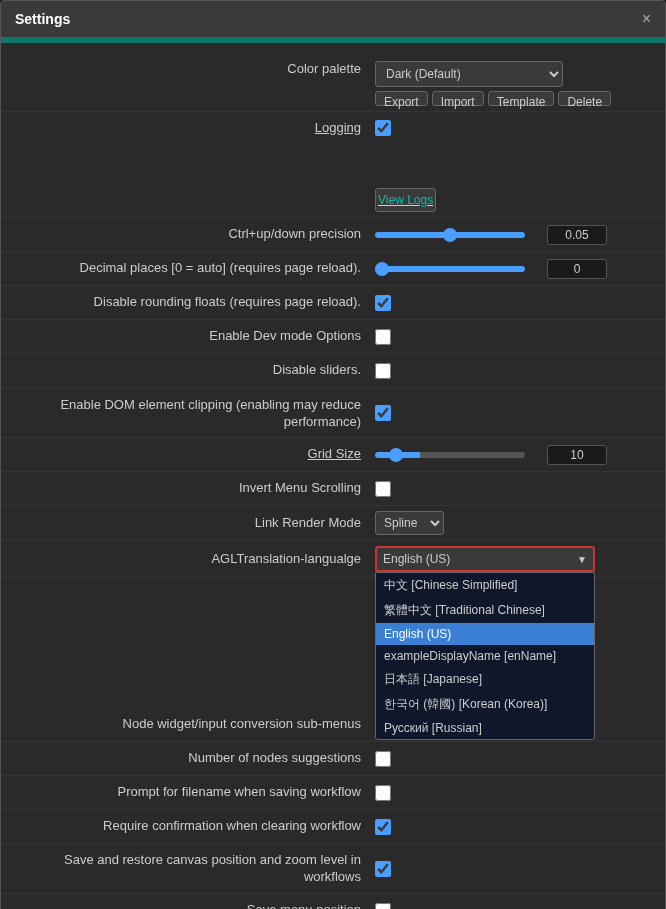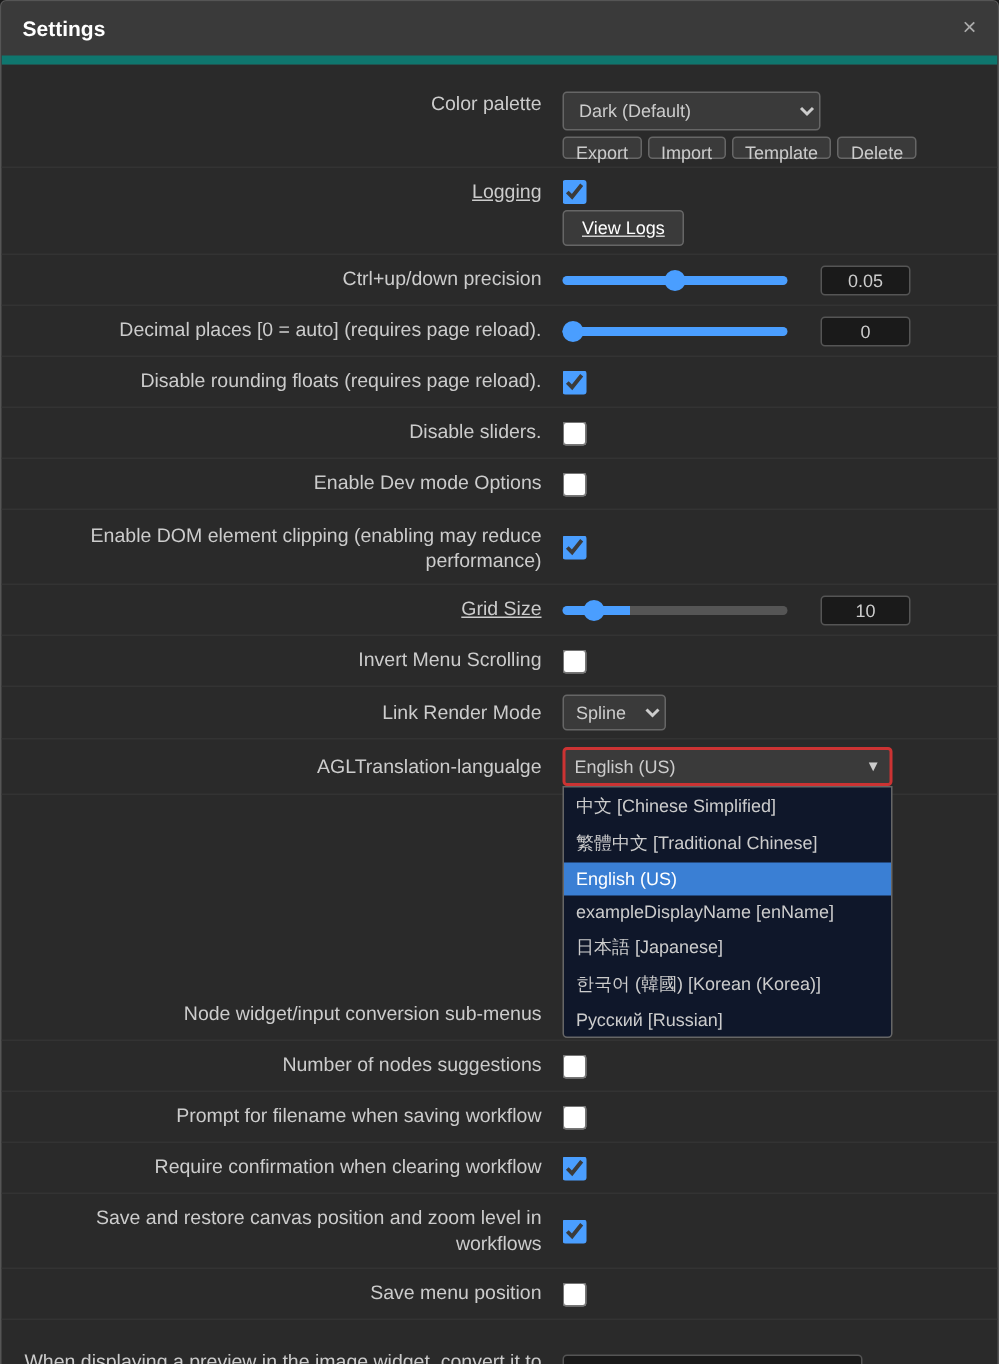--- a/index.html
+++ b/index.html
@@ -95,26 +95,27 @@
     
     input[type="checkbox"] {
       width: 16px;
       height: 16px;
       accent-color: #4a9eff;
       cursor: pointer;
     }
     
     button.view-logs-btn {
       background: #3a3a3a;
-      color: #ffffff;
-      border: 1px solid #666;
-      border-radius: 3px;
-      padding: 4px 12px;
-      font-size: 12px;
-      cursor: pointer;
+      color: #14b8a6;
+      border: 1px solid #666;
+      border-radius: 3px;
+      padding: 4px 2px;
+      font-size: 12px;
+      cursor: pointer;
+      margin-top: 48px;
     }
     
     .slider-container {
       display: flex;
       align-items: center;
       gap: 22px;
     }
     input[type="range"] {
       -webkit-appearance: none;
       appearance: none;
@@ -217,21 +218,21 @@
     <span class="title-bar-title">Settings</span>
     <button class="close-btn">×</button>
   </div>
 
   <div class="settings-body">
 
     <div class="setting-row" style="align-items:flex-start; padding-top:10px;">
       <div class="setting-label">Color palette</div>
       <div class="setting-control" style="flex-direction:column;align-items:flex-start;gap:4px;">
         <div style="display:flex;align-items:center;gap:6px;">
-          <select class="dropdown" style="width:172px;">
+          <select class="dropdown" style="width:188px;">
             <option>Dark (Default)</option>
             <option>Light</option>
             <option>Custom</option>
           </select>
         </div>
         <div class="palette-buttons">
           <button class="action-btn">Export</button>
           <button class="action-btn">Import</button>
           <button class="action-btn">Template</button>
           <button class="action-btn">Delete</button>
@@ -264,28 +265,28 @@
     </div>
 
     <div class="setting-row">
       <div class="setting-label">Disable rounding floats (requires page reload).</div>
       <div class="setting-control">
         <input type="checkbox" checked="" style="">
       </div>
     </div>
 
     <div class="setting-row">
+      <div class="setting-label">Enable Dev mode Options</div>
+      <div class="setting-control">
+        <input type="checkbox" style="">
+      </div>
+    </div>
+
+    <div class="setting-row">
       <div class="setting-label">Disable sliders.</div>
-      <div class="setting-control">
-        <input type="checkbox" style="">
-      </div>
-    </div>
-
-    <div class="setting-row">
-      <div class="setting-label">Enable Dev mode Options</div>
       <div class="setting-control">
         <input type="checkbox" style="">
       </div>
     </div>
 
     <div class="setting-row setting-row-tall">
       <div class="setting-label" style="padding-top:2px;">Enable DOM element clipping (enabling may reduce performance)</div>
       <div class="setting-control">
         <input type="checkbox" checked="" style="">
       </div>

